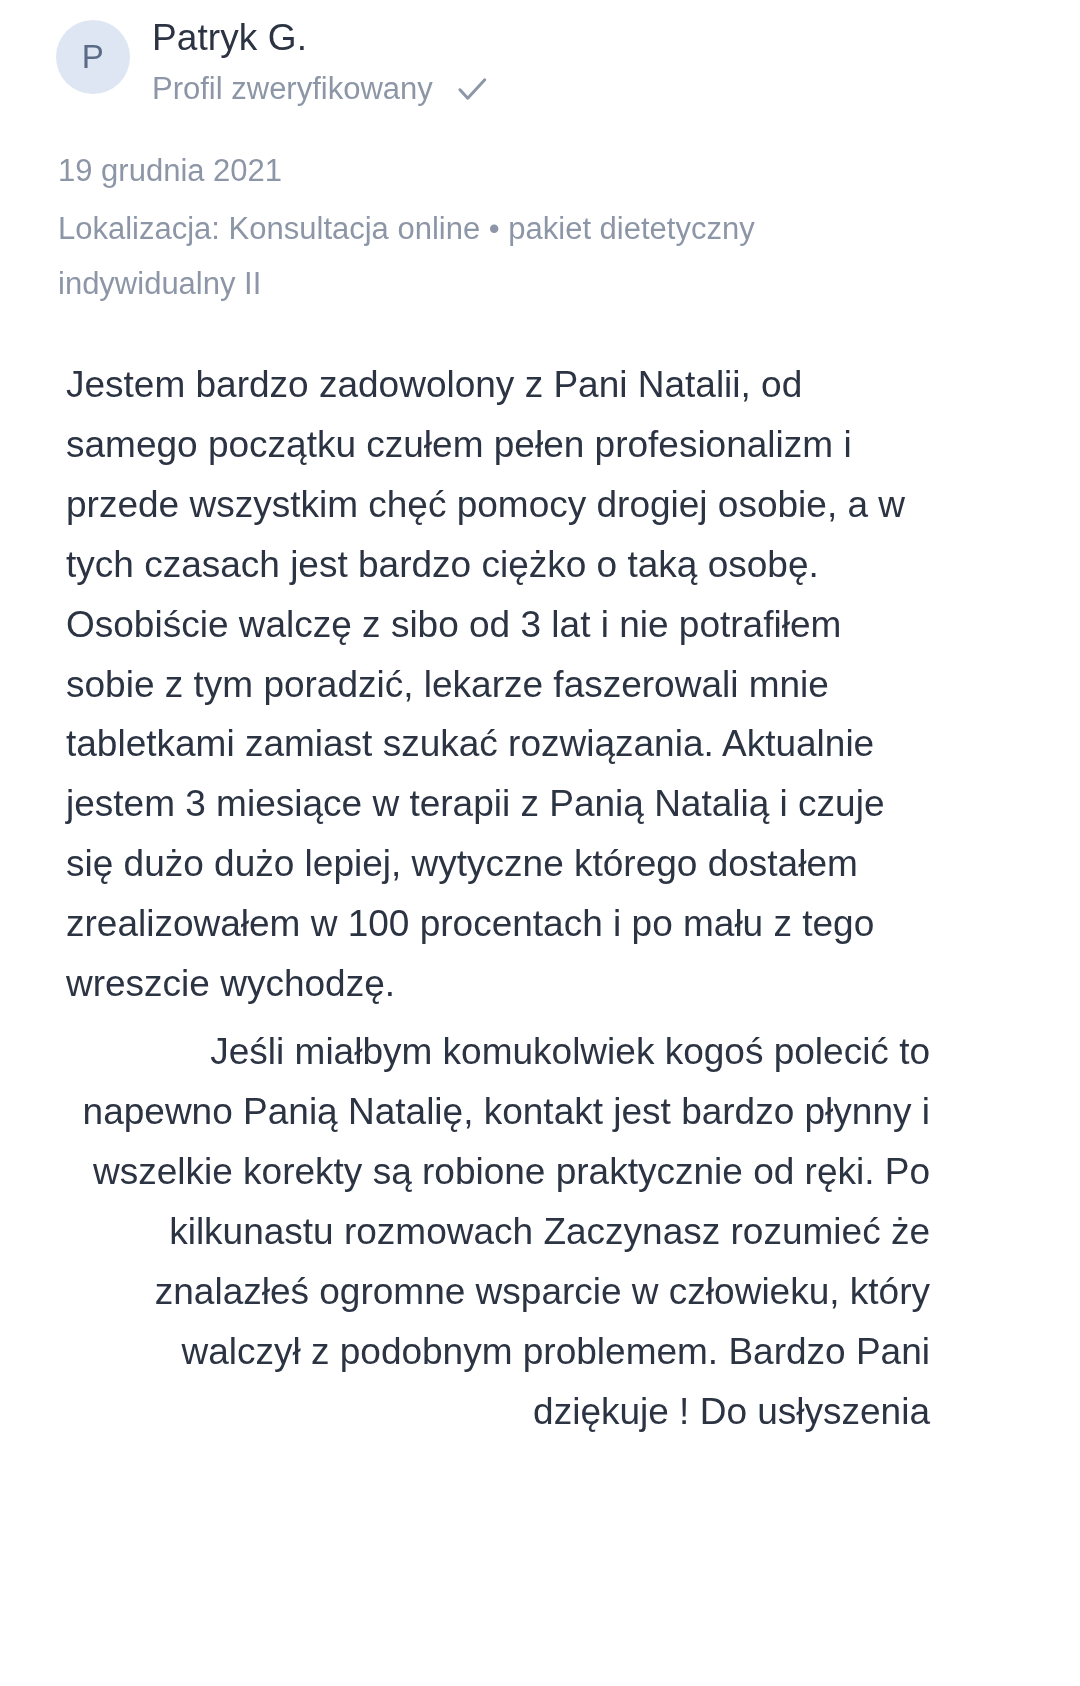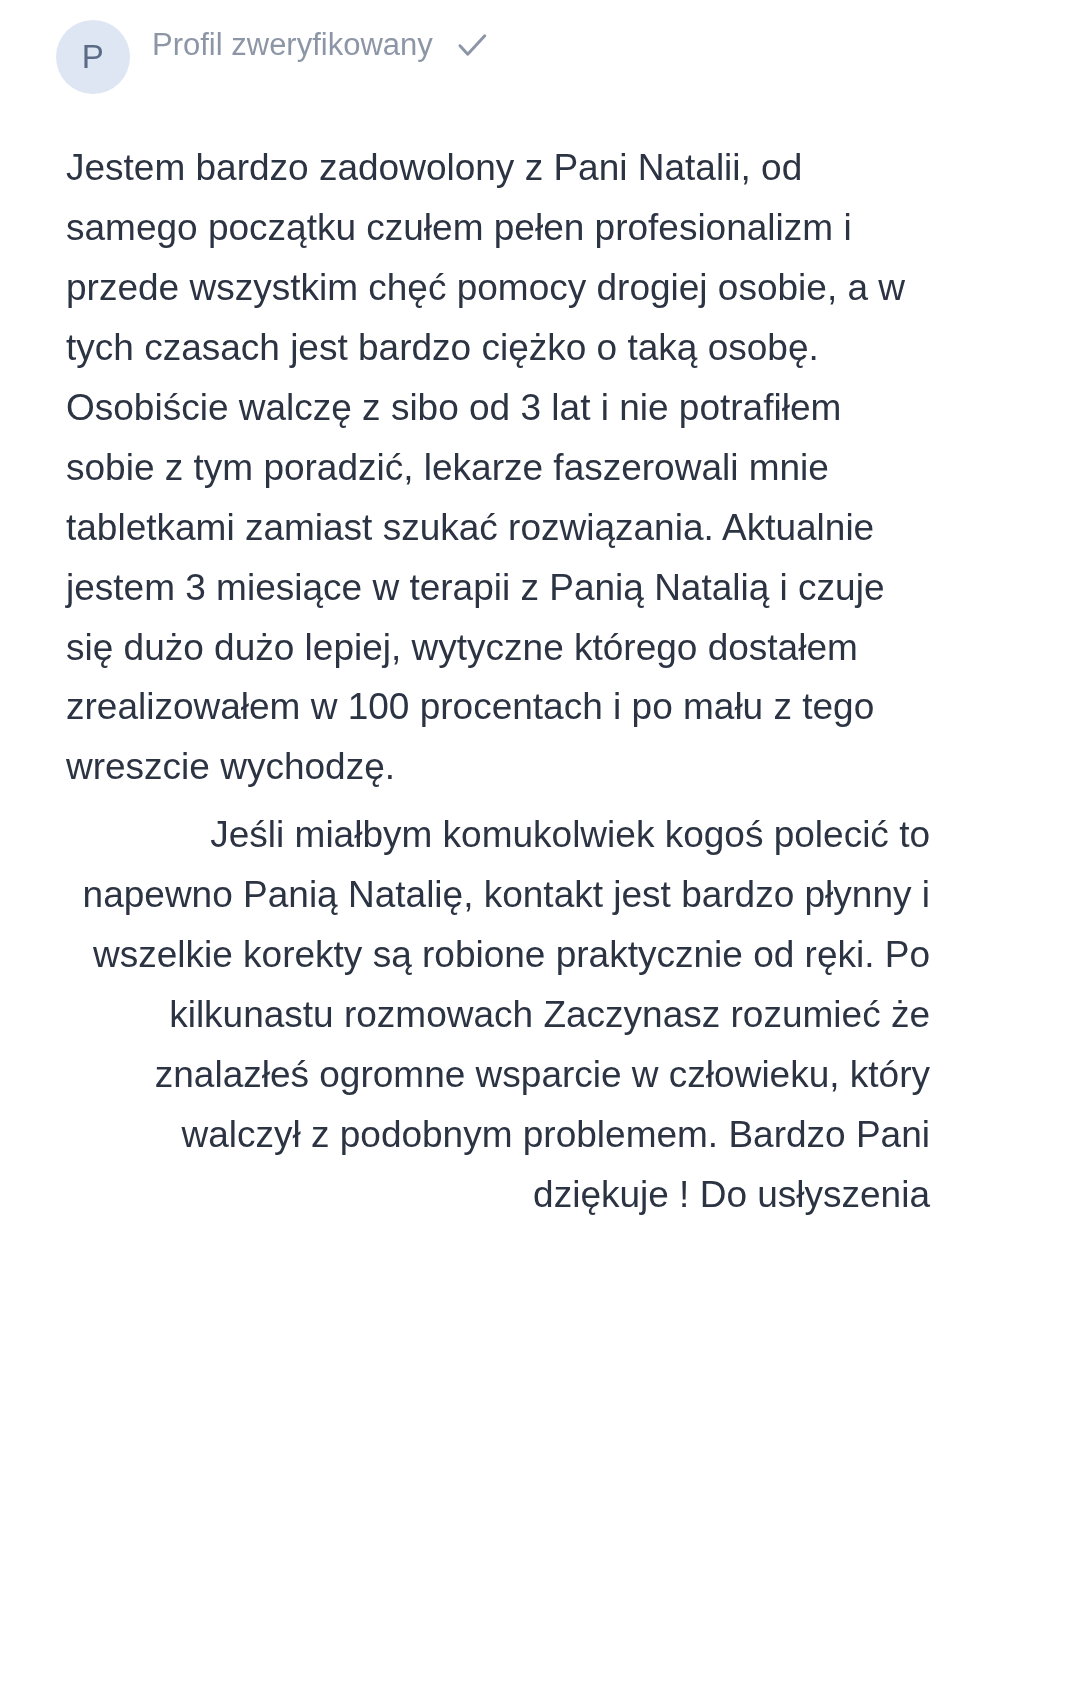--- a/index.html
+++ b/index.html
@@ -114,33 +114,36 @@
 </head>
 <body>
 
 <div class="review-card">
 
   <div class="review-header">
 
     <div class="avatar">P</div>
 
     <div class="header-text">
+      <div class="reviewer-name">Patryk G.</div>
 
       <div class="verified-row">
         <span class="verified-label">Profil zweryfikowany</span>
         <span class="check-icon">
           <svg viewBox="0 0 24 24" width="34" height="34" aria-hidden="true">
             <path d="M3.5 12.5 L9 18.5 L21 5.5" fill="none" stroke="#8d96a6" stroke-width="2.1" stroke-linecap="round" stroke-linejoin="round"></path>
           </svg>
         </span>
       </div>
     </div>
   </div>
 
   <div class="meta-block">
+    <div class="meta-date">19 grudnia 2021</div>
+    <div class="meta-location">Lokalizacja: Konsultacja online • pakiet dietetyczny indywidualny II</div>
   </div>
 
   <div class="review-body">
     <p>Jestem bardzo zadowolony z Pani Natalii, od samego początku czułem pełen profesionalizm i przede wszystkim chęć pomocy drogiej osobie, a w tych czasach jest bardzo ciężko o taką osobę. Osobiście walczę z sibo od 3 lat i nie potrafiłem sobie z tym poradzić, lekarze faszerowali mnie tabletkami zamiast szukać rozwiązania. Aktualnie jestem 3 miesiące w terapii z Panią Natalią i czuje się dużo dużo lepiej, wytyczne którego dostałem zrealizowałem w 100 procentach i po mału z tego wreszcie wychodzę.</p>
     <p>Jeśli miałbym komukolwiek kogoś polecić to napewno Panią Natalię, kontakt jest bardzo płynny i wszelkie korekty są robione praktycznie od ręki. Po kilkunastu rozmowach Zaczynasz rozumieć że znalazłeś ogromne wsparcie w człowieku, który walczył z podobnym problemem. Bardzo Pani dziękuje ! Do usłyszenia</p>
   </div>
 
 </div>
 
 </body></html>

